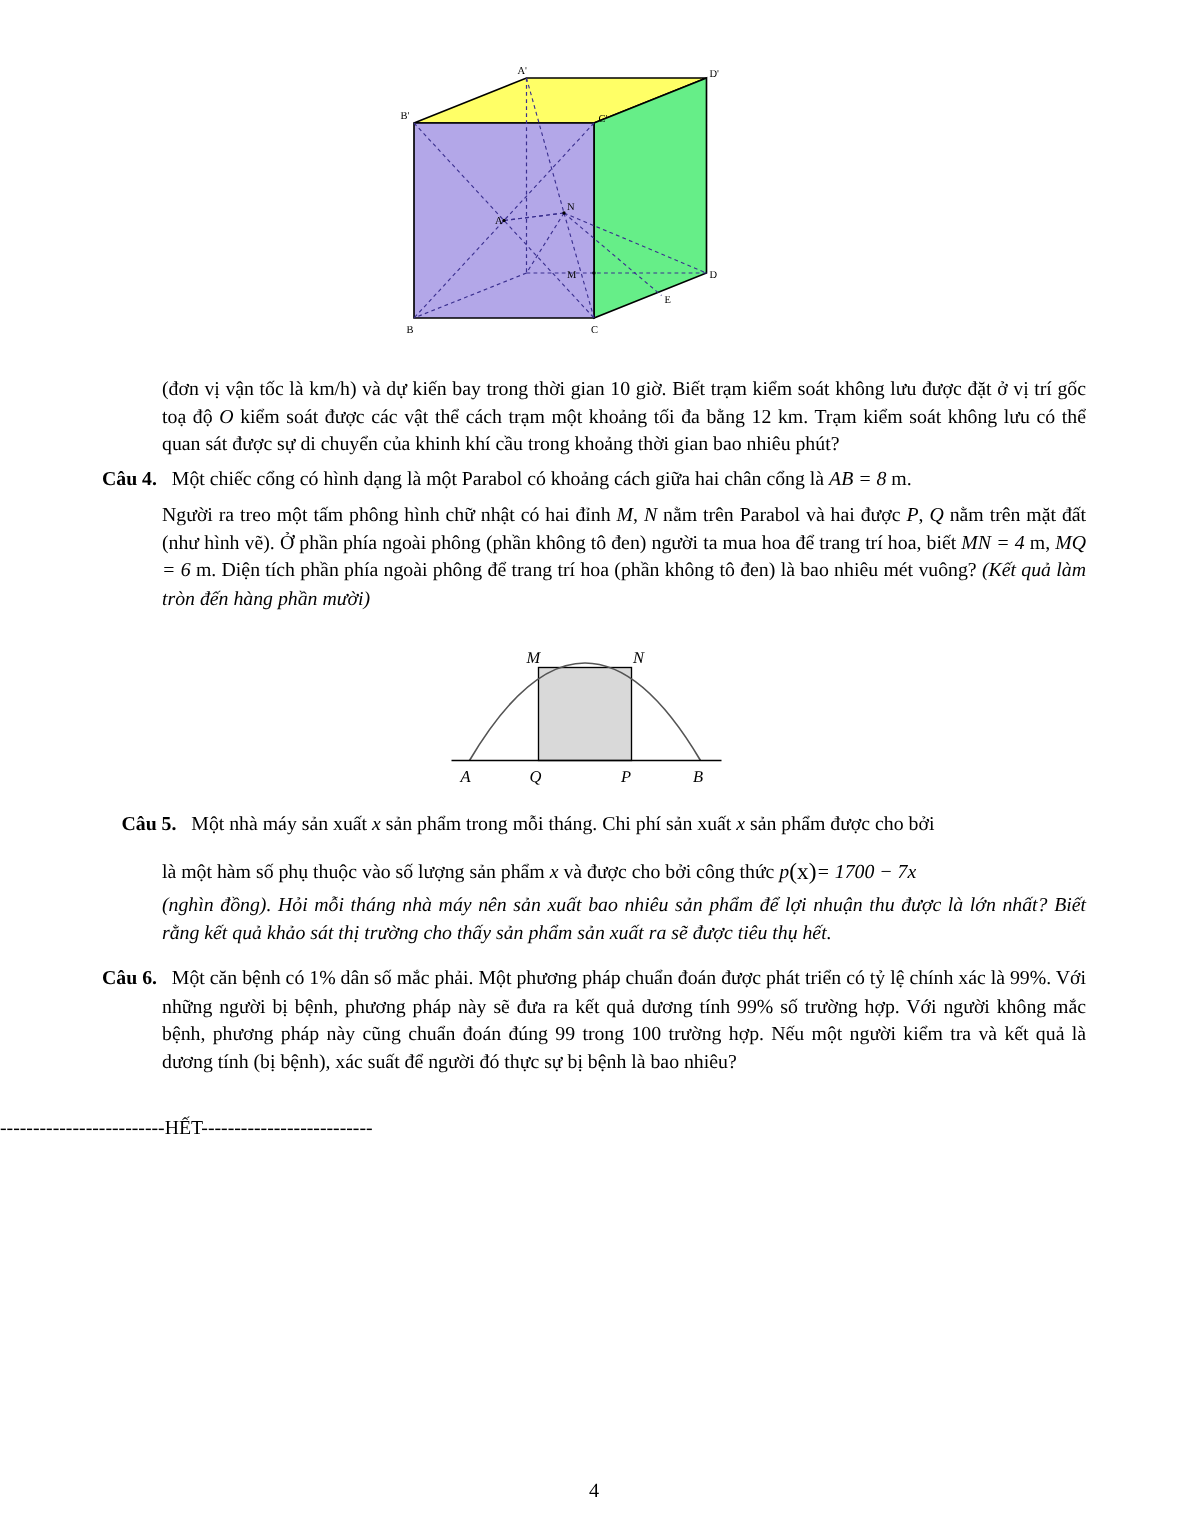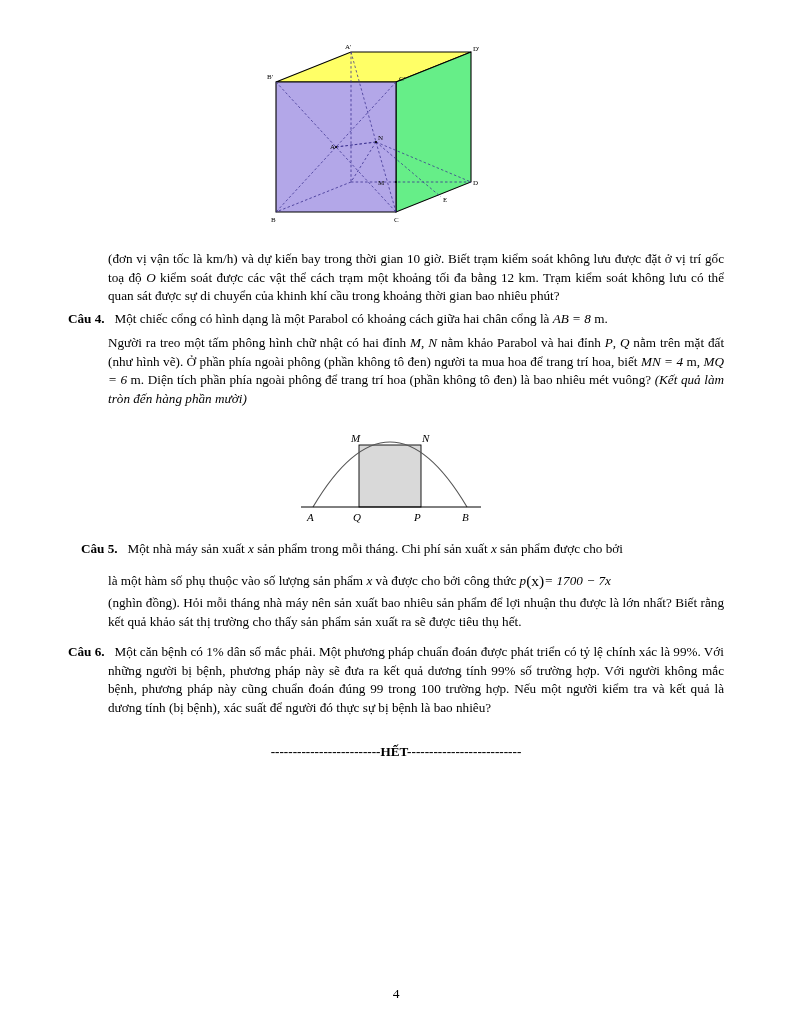--- a/index.html
+++ b/index.html
@@ -87,25 +87,24 @@
   .fig-parab {
     width: 100%;
     display: flex;
     justify-content: center;
     margin-top: 6px;
     margin-bottom: 2px;
   }
 
   
   .het {
-    text-align: center;
+    text-align: left;
     font-size: 13.2px;
     margin-top: 26px;
     letter-spacing: 0px;
-    font-weight: bold;
   }
 
   
   .pageno {
     position: absolute;
     left: 0;
     right: 0;
     bottom: 22px;
     text-align: center;
     font-size: 13.5px;
@@ -177,21 +176,21 @@
     <p style="margin:0; text-indent:0;">
       <span class="qlabel">Câu 4.</span>
       &nbsp;&nbsp;<span>Một chiếc cổng có hình dạng là một Parabol có khoảng cách giữa hai chân cổng là</span>
       <span class="mi">AB = 8</span>
       <span>m.</span>
     </p>
     <p style="margin:5px 0 0 0; padding-left:40px; text-align:justify;">
       <span>Người ra treo một tấm phông hình chữ nhật có hai đỉnh</span>
       <span class="mi">M</span><span>,</span>
       <span class="mi">N</span>
-      <span>nằm khảo Parabol và hai đỉnh</span>
+      <span>nằm trên Parabol và hai được</span>
       <span class="mi">P</span><span>,</span>
       <span class="mi">Q</span>
       <span>nằm trên mặt đất (như hình vẽ). Ở phần phía ngoài phông (phần không tô đen) người ta mua hoa để trang trí hoa, biết</span>
       <span class="mi">MN = 4</span>
       <span>m,</span>
       <span class="mi">MQ = 6</span>
       <span>m. Diện tích phần phía ngoài phông để trang trí hoa (phần không tô đen) là bao nhiêu mét vuông?</span>
       <span class="italic">(Kết quả làm tròn đến hàng phần mười)</span>
     </p>
   </div>
@@ -224,21 +223,21 @@
       <span>sản phẩm trong mỗi tháng. Chi phí sản xuất</span>
       <span class="mi">x</span>
       <span>sản phẩm được cho bởi</span>
     </p>
     <p style="margin:5px 0 0 0; padding-left:40px;">
       <span>là một hàm số phụ thuộc vào số lượng sản phẩm</span>
       <span class="mi">x</span>
       <span>và được cho bởi công thức</span>
       <span class="mi">p</span><span class="bigparen mi">(x)</span><span class="mi">= 1700 − 7x</span>
     </p>
-    <p style="margin:4px 0 0 0; padding-left:40px; text-align:justify;">
+    <p style="margin:4px 0 0 0; padding-left:40px; text-align:justify;font-style:italic;">
       <span>(nghìn đồng). Hỏi mỗi tháng nhà máy nên sản xuất bao nhiêu sản phẩm để lợi nhuận thu được là lớn nhất? Biết rằng kết quả khảo sát thị trường cho thấy sản phẩm sản xuất ra sẽ được tiêu thụ hết.</span>
     </p>
   </div>
 
   <div class="qblock" style="margin-top:11px;">
     <p class="hang" style="margin:0; padding-left:40px; text-indent:-40px; text-align:justify;">
       <span class="qlabel">Câu 6.</span>
       &nbsp;&nbsp;<span>Một căn bệnh có 1% dân số mắc phải. Một phương pháp chuẩn đoán được phát triển có tỷ lệ chính xác là 99%. Với những người bị bệnh, phương pháp này sẽ đưa ra kết quả dương tính 99% số trường hợp. Với người không mắc bệnh, phương pháp này cũng chuẩn đoán đúng 99 trong 100 trường hợp. Nếu một người kiểm tra và kết quả là dương tính (bị bệnh), xác suất để người đó thực sự bị bệnh là bao nhiêu?</span>
     </p>
   </div>

